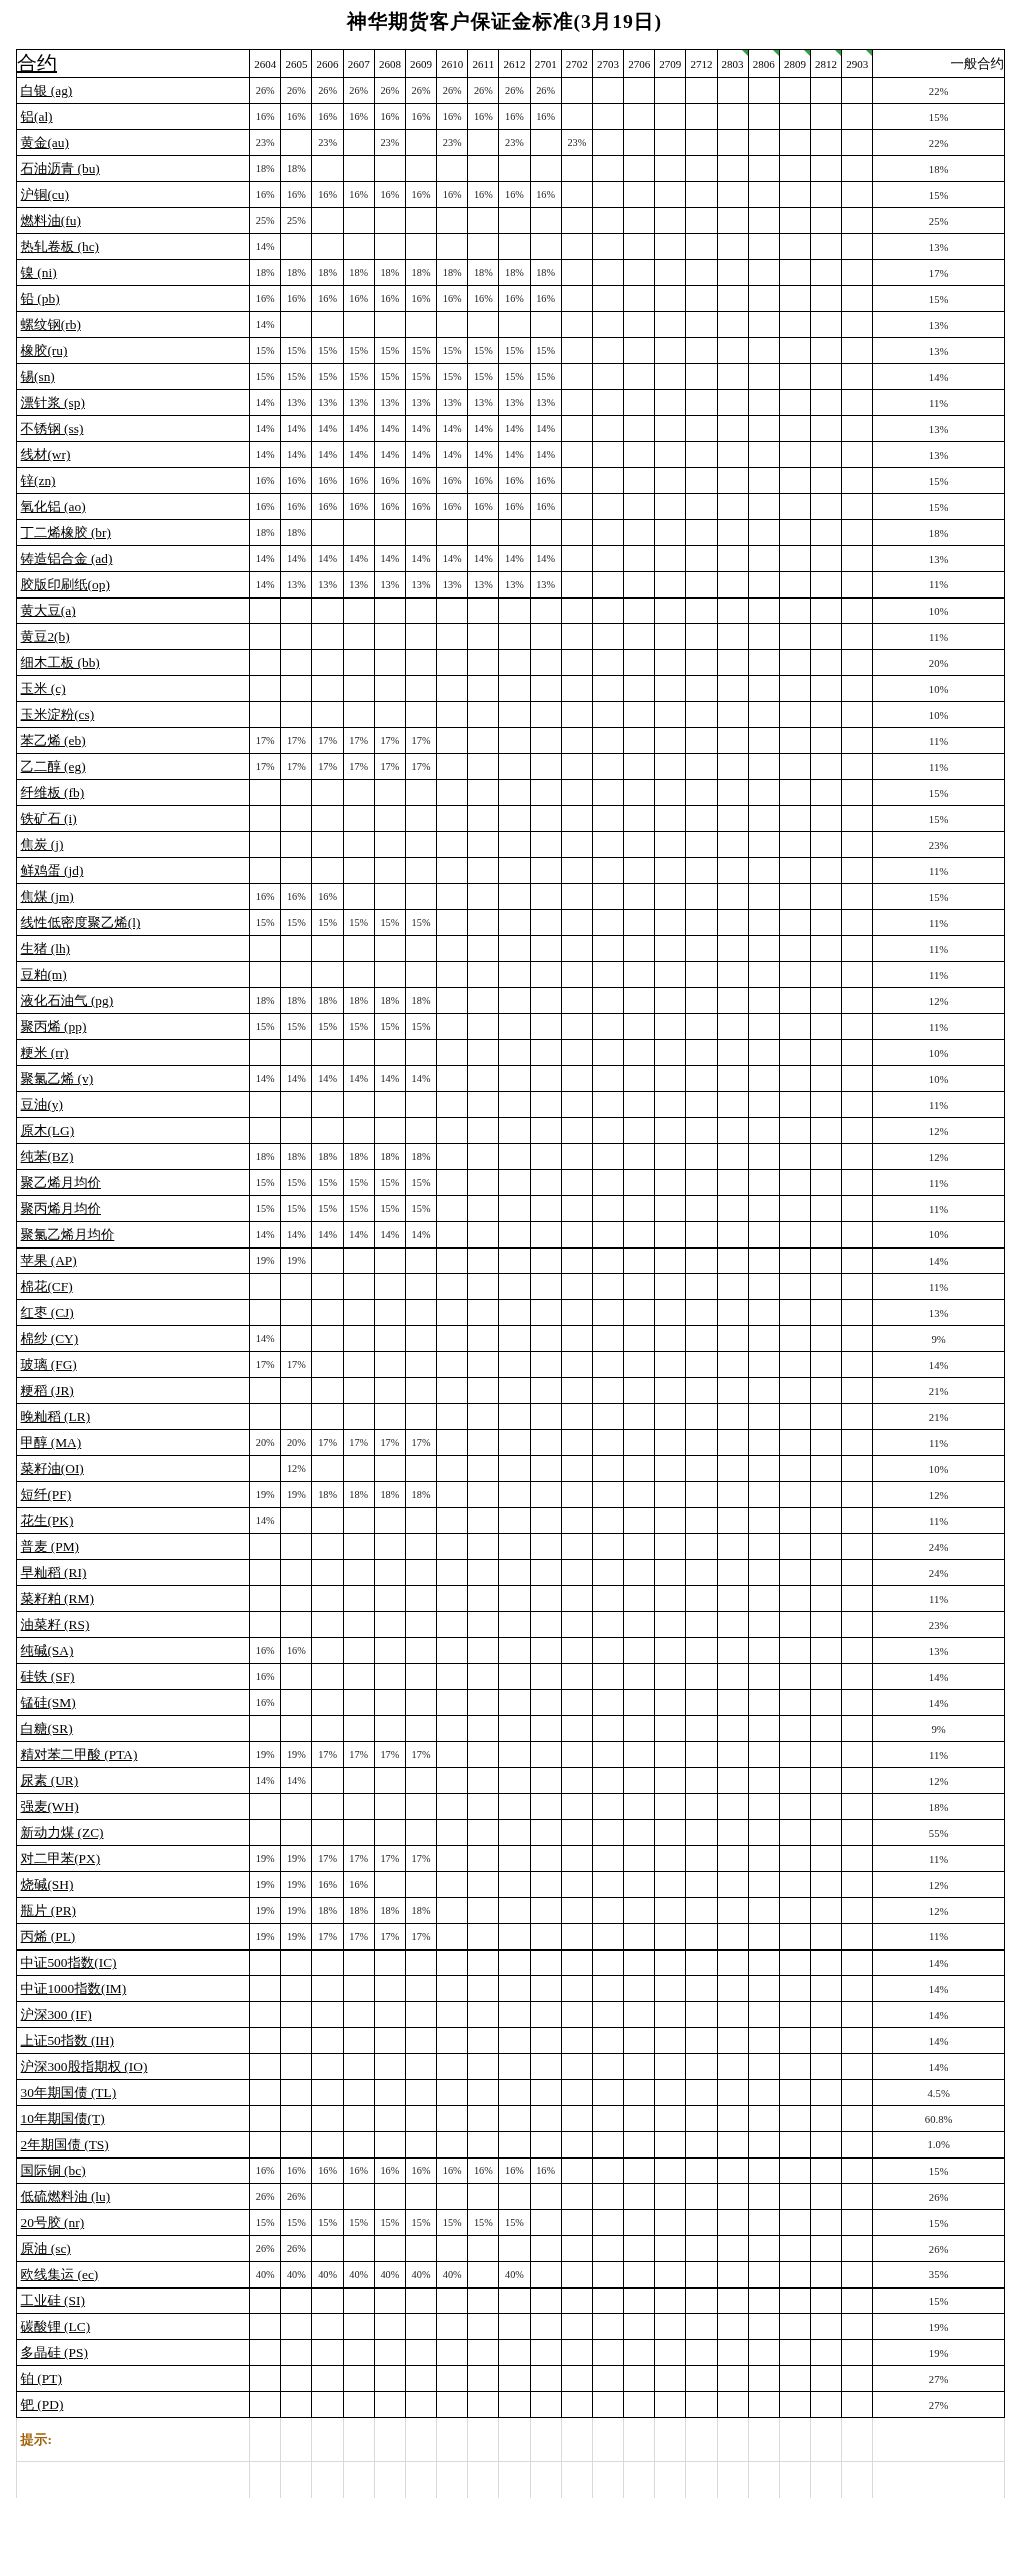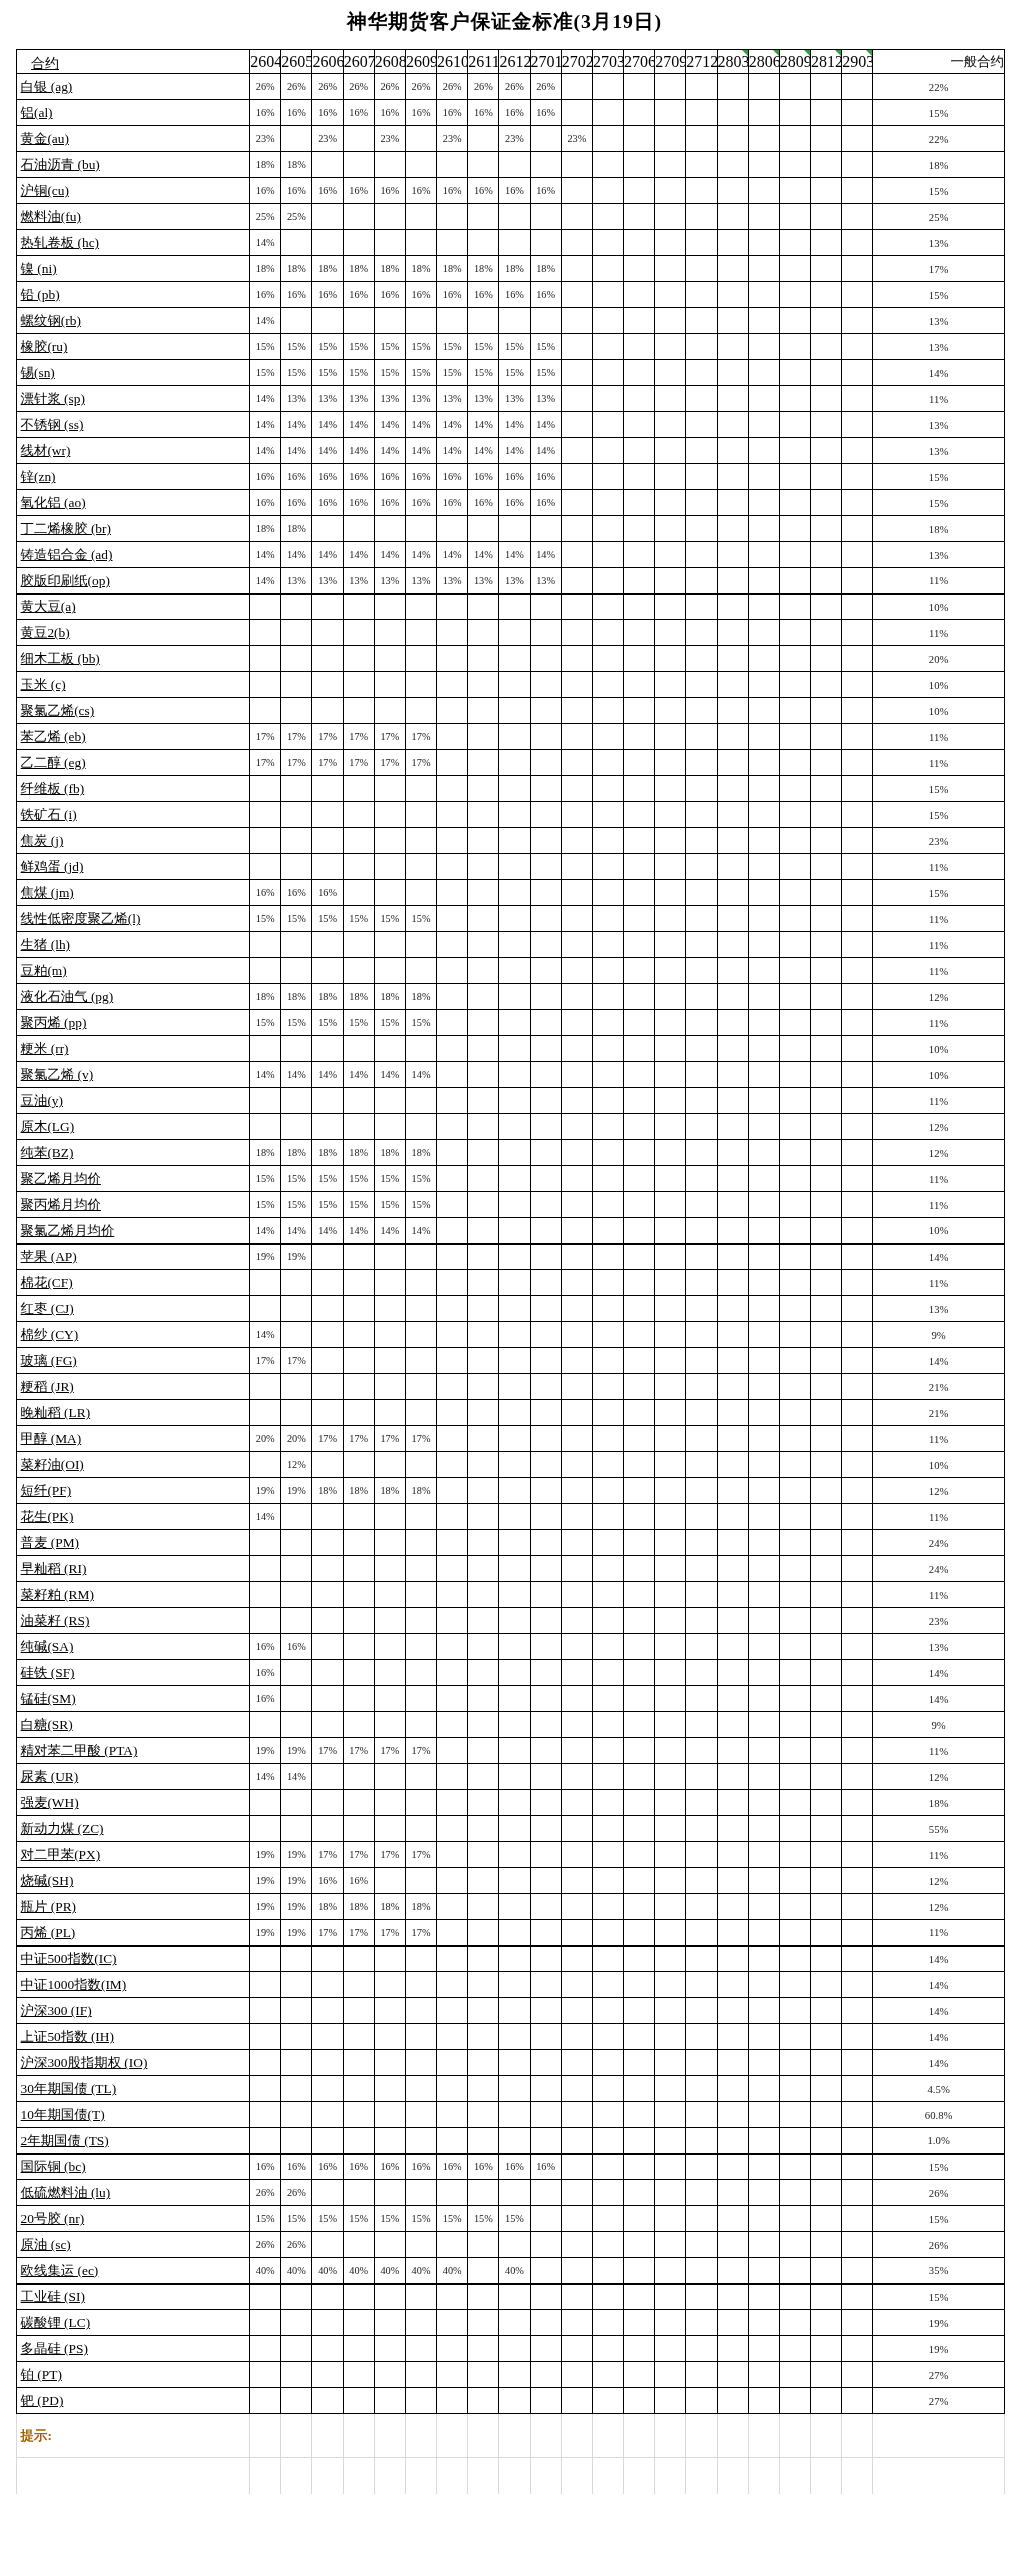--- a/index.html
+++ b/index.html
@@ -20,24 +20,24 @@
   }
   col.c-lbl{width:232px;}
   col.c-mon{width:31px;}
   col.c-gen{width:131px;}
   th,td{
     border:0.9px solid #000;padding:0;overflow:hidden;white-space:nowrap;
     font-weight:normal;
   }
   thead th{height:23px;}
   th.h-lbl{
-    text-align:left;font-size:14px;vertical-align:bottom;
-    padding-left:14px;text-decoration:underline;margin-left:48px;
+    text-align:left;font-size:20px;vertical-align:bottom;
+    padding-left:0;text-decoration:underline;margin-left:48px;
   }
-  th.h-mon{text-align:center;font-size:16px;position:relative;}
+  th.h-mon{text-align:center;font-size:11px;position:relative;}
   th.h-gen{text-align:right;font-size:13.4px;}
   tbody tr.data-row{height:26px;}
   td.lbl{
     text-align:left;font-size:13.4px;vertical-align:bottom;
     padding:0 0 2.7px 3.6px;text-decoration:underline;
   }
   td.mon,td.gen{text-align:center;font-size:10.3px;vertical-align:middle;color:#1a1a1a;}
   td.gen{font-size:10.7px;}
   tr.thick td{border-bottom:2.7px solid #000;}
   .corner{
@@ -683,21 +683,21 @@
           <td class="mon"></td>
           <td class="mon"></td>
           <td class="mon"></td>
           <td class="mon"></td>
           <td class="mon"></td>
           <td class="mon"></td>
           <td class="mon"></td>
           <td class="gen">10%</td>
         </tr>
         <tr class="data-row">
-          <td class="lbl">聚氯乙烯(cs)</td>
+          <td class="lbl">玉米淀粉(cs)</td>
           <td class="mon"></td>
           <td class="mon"></td>
           <td class="mon"></td>
           <td class="mon"></td>
           <td class="mon"></td>
           <td class="mon"></td>
           <td class="mon"></td>
           <td class="mon"></td>
           <td class="mon"></td>
           <td class="mon"></td>

